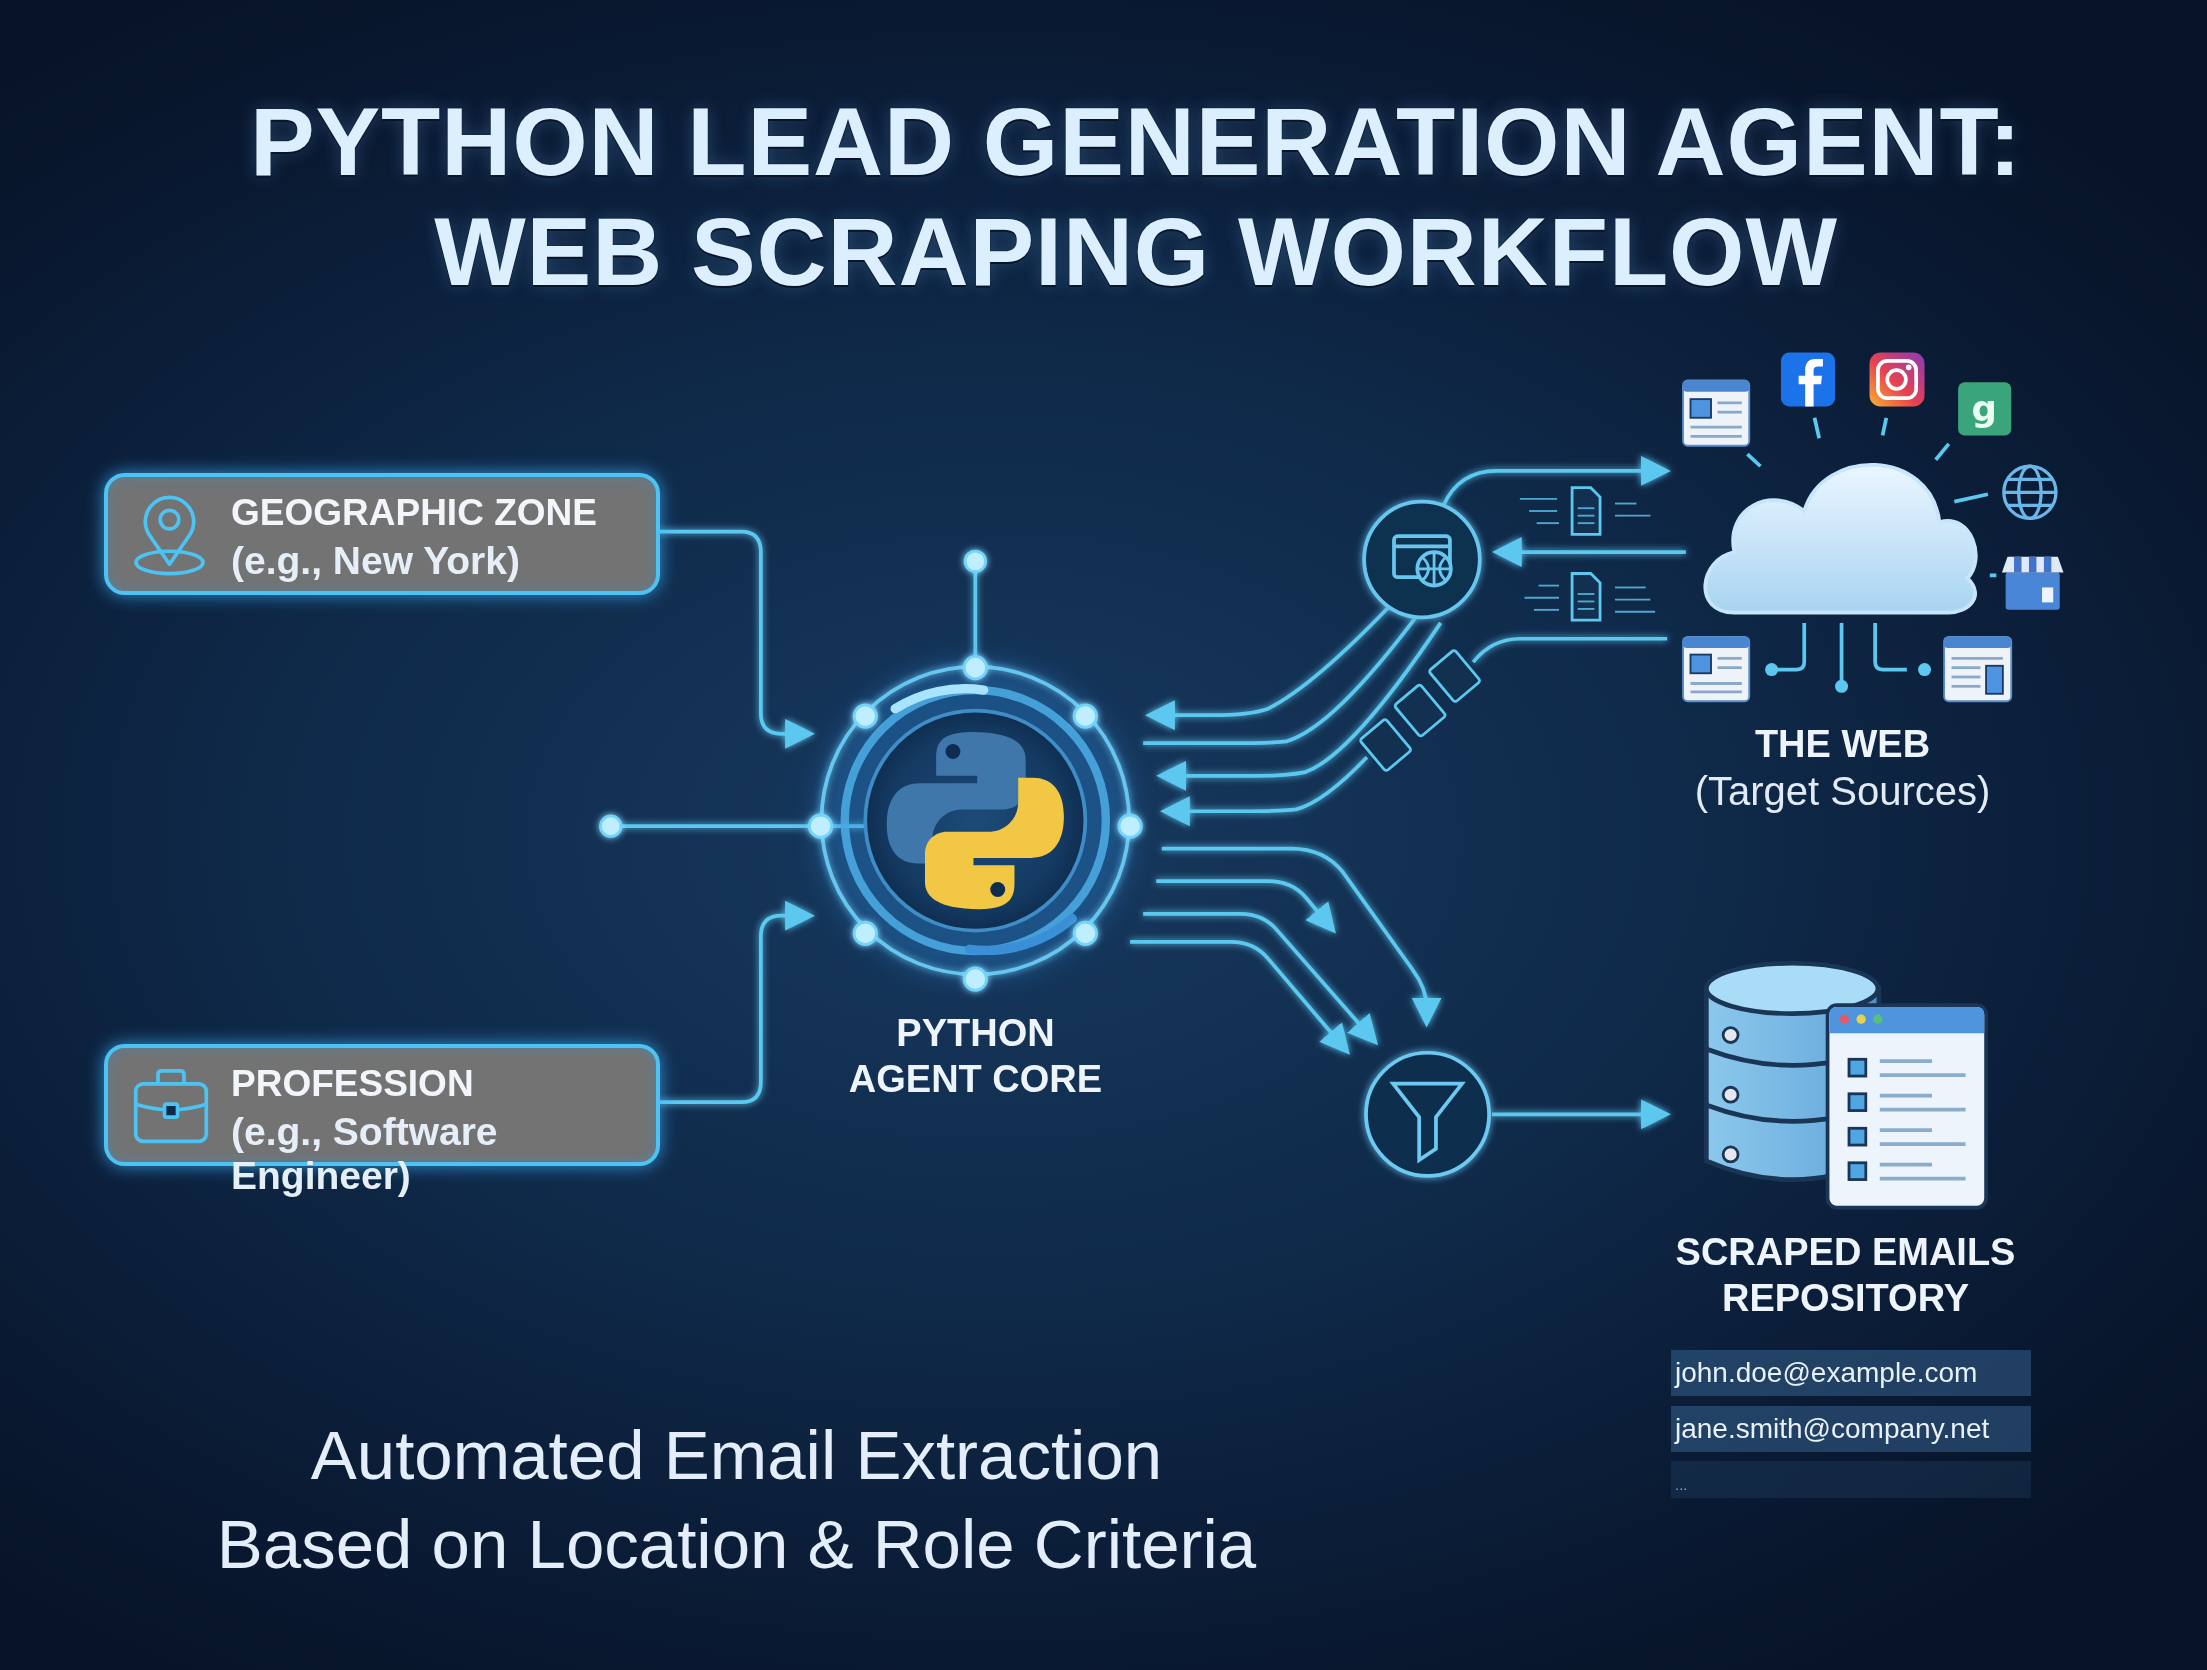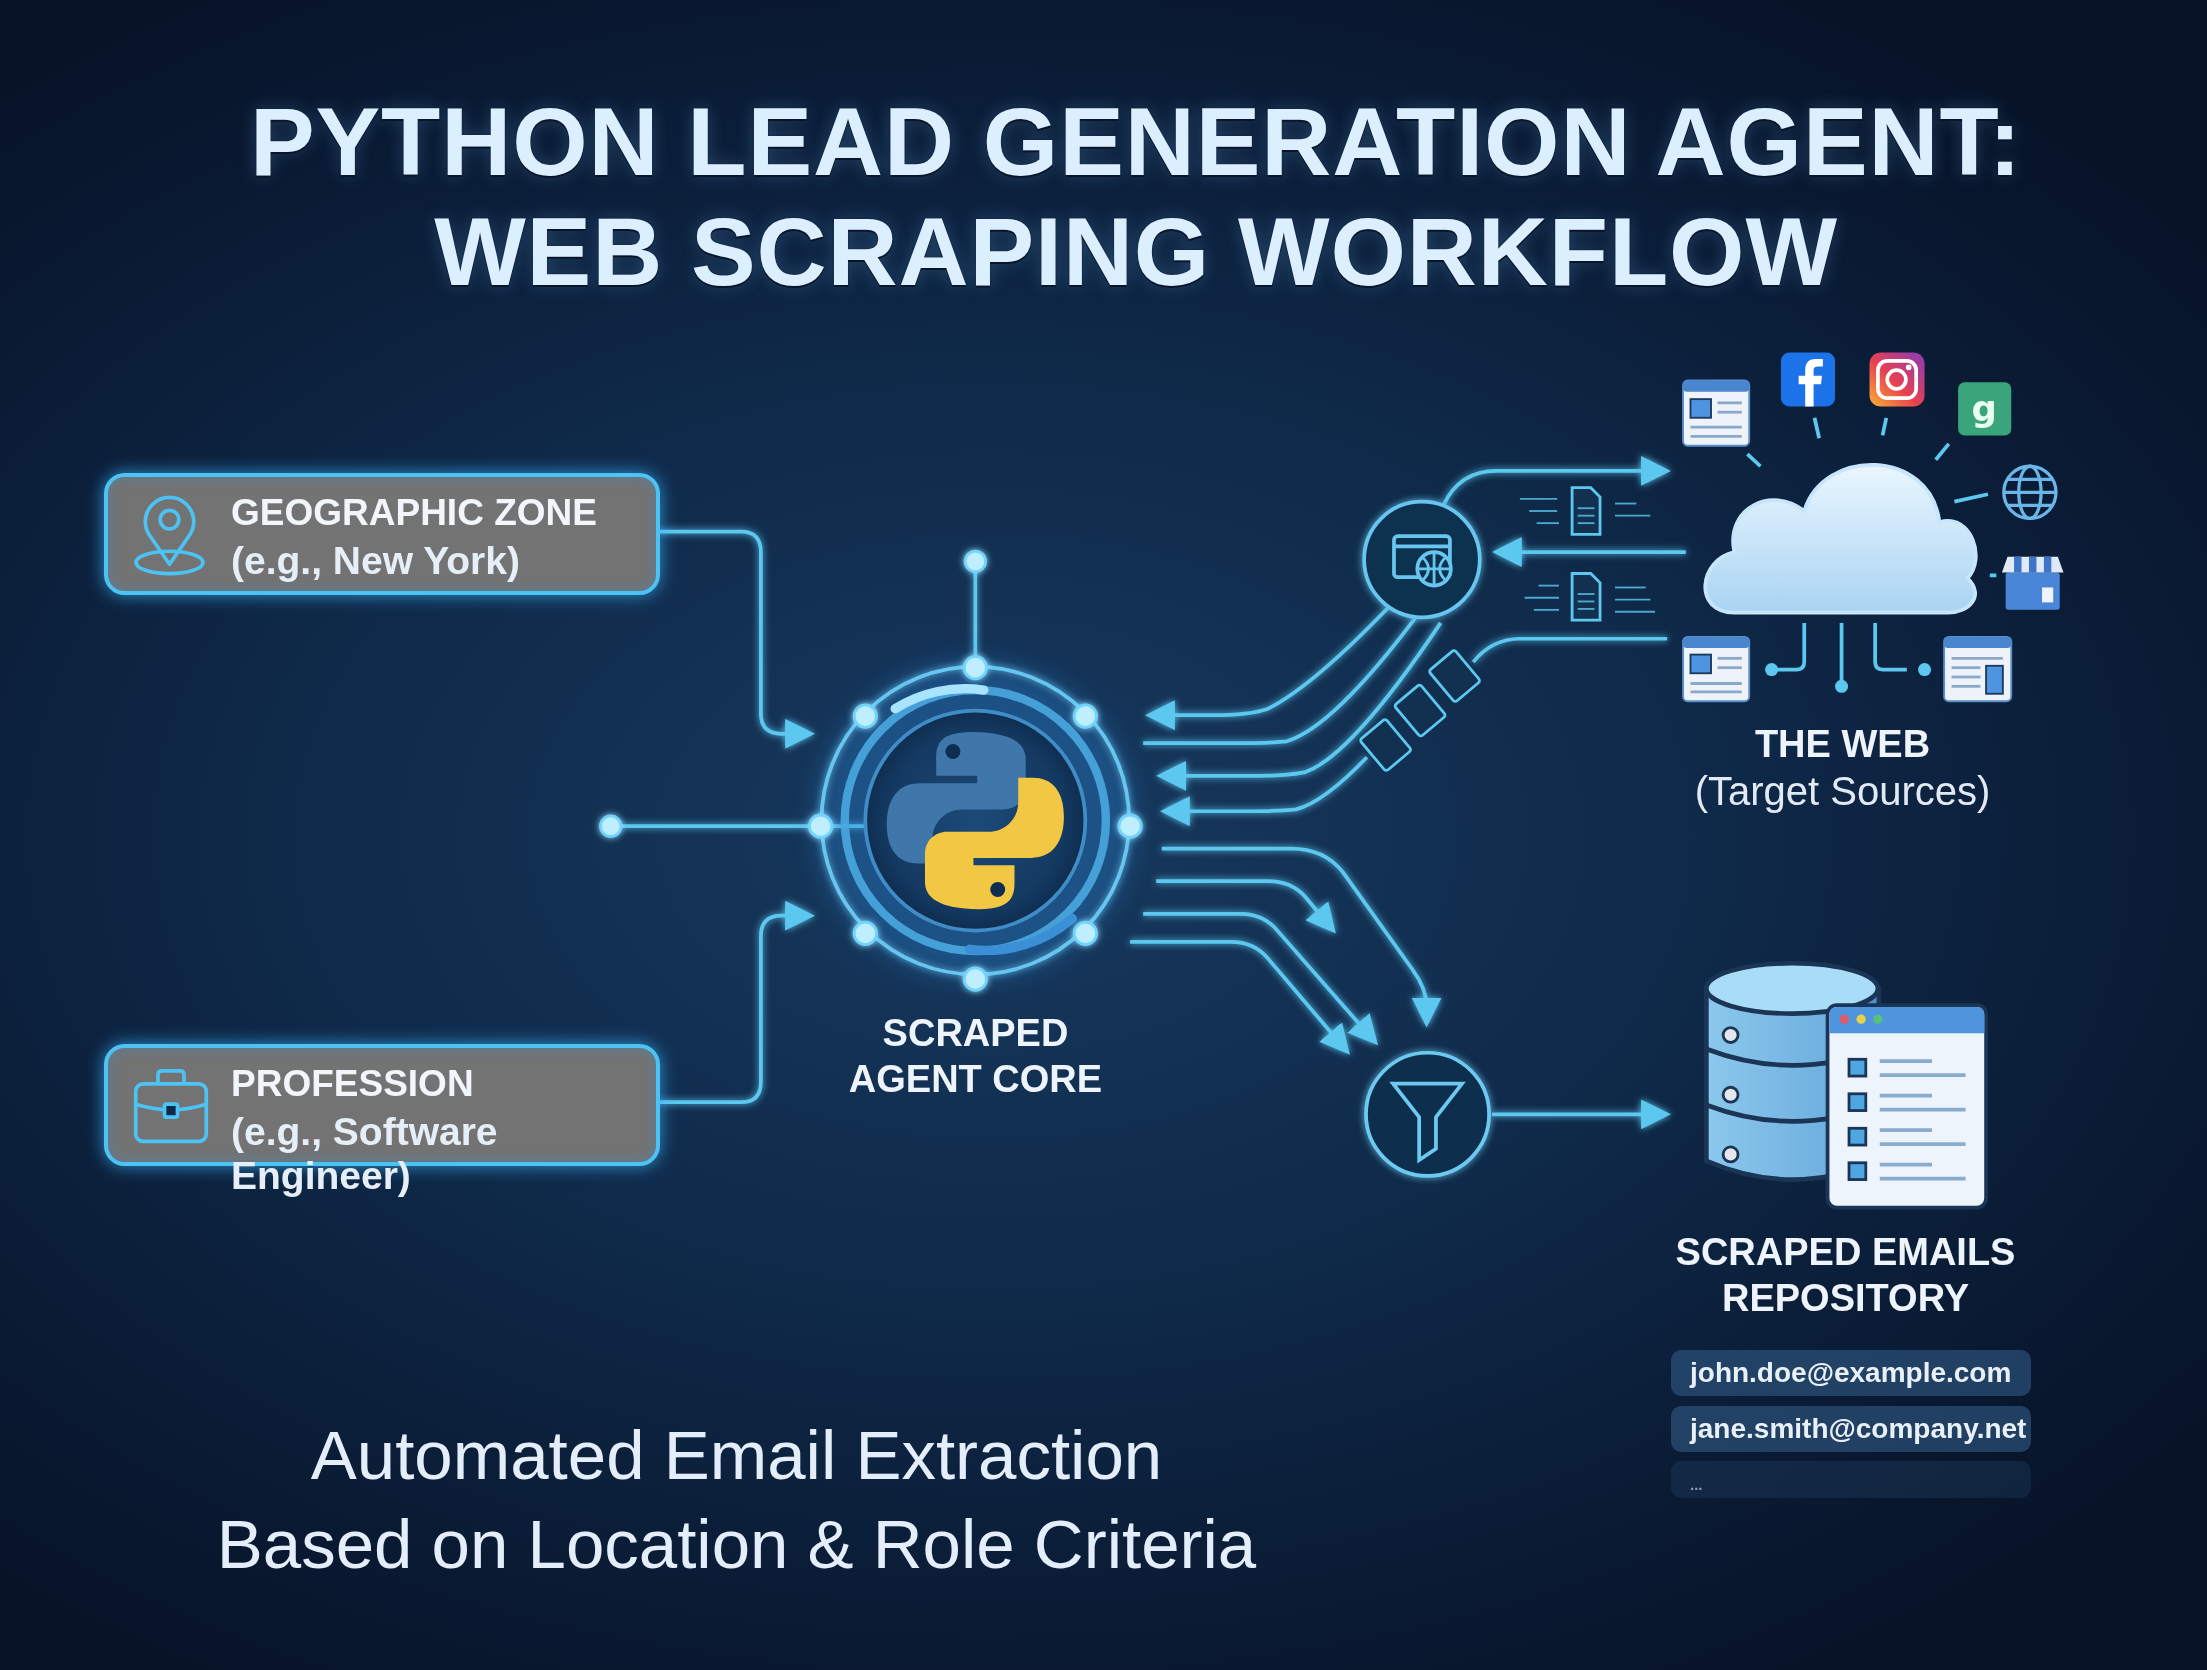--- a/index.html
+++ b/index.html
@@ -19,23 +19,23 @@
     width: 548px; height: 114px; border: 4.7px solid #4cc3f2; border-radius: 20.5px;
     background: #737373;
     box-shadow: 0 0 17px rgba(60,180,255,0.75), inset 0 0 13px rgba(40,150,230,0.35);
   }
   .node-box svg { position: absolute; left: 24px; }
   .node-head { position: absolute; left: 123px; color: #f2f6fb; font-weight: bold; font-size: 37px; }
   .node-sub { position: absolute; left: 123px; color: #e6eef7; font-size: 39px; font-weight: bold; }
   .label-bold { color: #eef4fb; font-weight: bold; text-align: center; font-size: 38px; line-height: 47px; }
   .label-sub { color: #e2ebf5; text-align: center; font-size: 40px; }
   .email-row {
-    left: 1671px; width: 360px; height: 46px; border-radius: 10px;
+    left: 1671px; width: 360px; height: 46px; border-radius: 0;
     background: rgba(52,96,140,0.55); color: #e8f0f8; font-size: 28px;
-    line-height: 46px; padding-left: 19px; box-sizing: border-box; font-weight: bold;
+    line-height: 46px; padding-left: 4px; box-sizing: border-box;
   }
   .footer { left: 0; width: 1473px; text-align: center; color: #e4eefa; font-size: 69px; line-height: 1; }
 </style>
 </head>
 <body>
 
 <div class="abs title" style="top:93px;">PYTHON LEAD GENERATION AGENT:</div>
 <div class="abs title" style="top:203px;">WEB SCRAPING WORKFLOW</div>
 
 <svg class="abs" style="left:0;top:0;" width="2208" height="1671" viewBox="0 0 2368 1792">
@@ -312,21 +312,21 @@
   <svg width="78" height="84" viewBox="0 0 84 90" style="top:17px;">
     <rect x="4" y="20" width="76" height="62" rx="8" fill="none" stroke="#4cc3f2" stroke-width="4"></rect>
     <path d="M28,20 V10 Q28,6 32,6 H52 Q56,6 56,10 V20" fill="none" stroke="#4cc3f2" stroke-width="4"></path>
     <path d="M4,42 Q42,54 80,42" fill="none" stroke="#4cc3f2" stroke-width="4"></path>
     <rect x="35" y="42" width="14" height="14" rx="2" fill="#0e2a4a" stroke="#4cc3f2" stroke-width="4"></rect>
   </svg>
   <div class="node-head" style="top:15px;">PROFESSION</div>
   <div class="node-sub" style="top:62px;">(e.g., Software Engineer)</div>
 </div>
 
-<div class="abs label-bold" style="left:789px;width:373px;top:1010px;">SCRAPED</div>
+<div class="abs label-bold" style="left:789px;width:373px;top:1010px;">PYTHON</div>
 <div class="abs label-bold" style="left:789px;width:373px;top:1056px;">AGENT CORE</div>
 
 <div class="abs label-bold" style="left:1656px;width:373px;top:721px;">THE WEB</div>
 <div class="abs label-sub" style="left:1656px;width:373px;top:769px;">(Target Sources)</div>
 
 <div class="abs label-bold" style="left:1659px;width:373px;top:1229px;">SCRAPED EMAILS</div>
 <div class="abs label-bold" style="left:1659px;width:373px;top:1275px;">REPOSITORY</div>
 
 <div class="abs email-row" style="top:1350px;">john.doe@example.com</div>
 <div class="abs email-row" style="top:1406px;">jane.smith@company.net</div>

